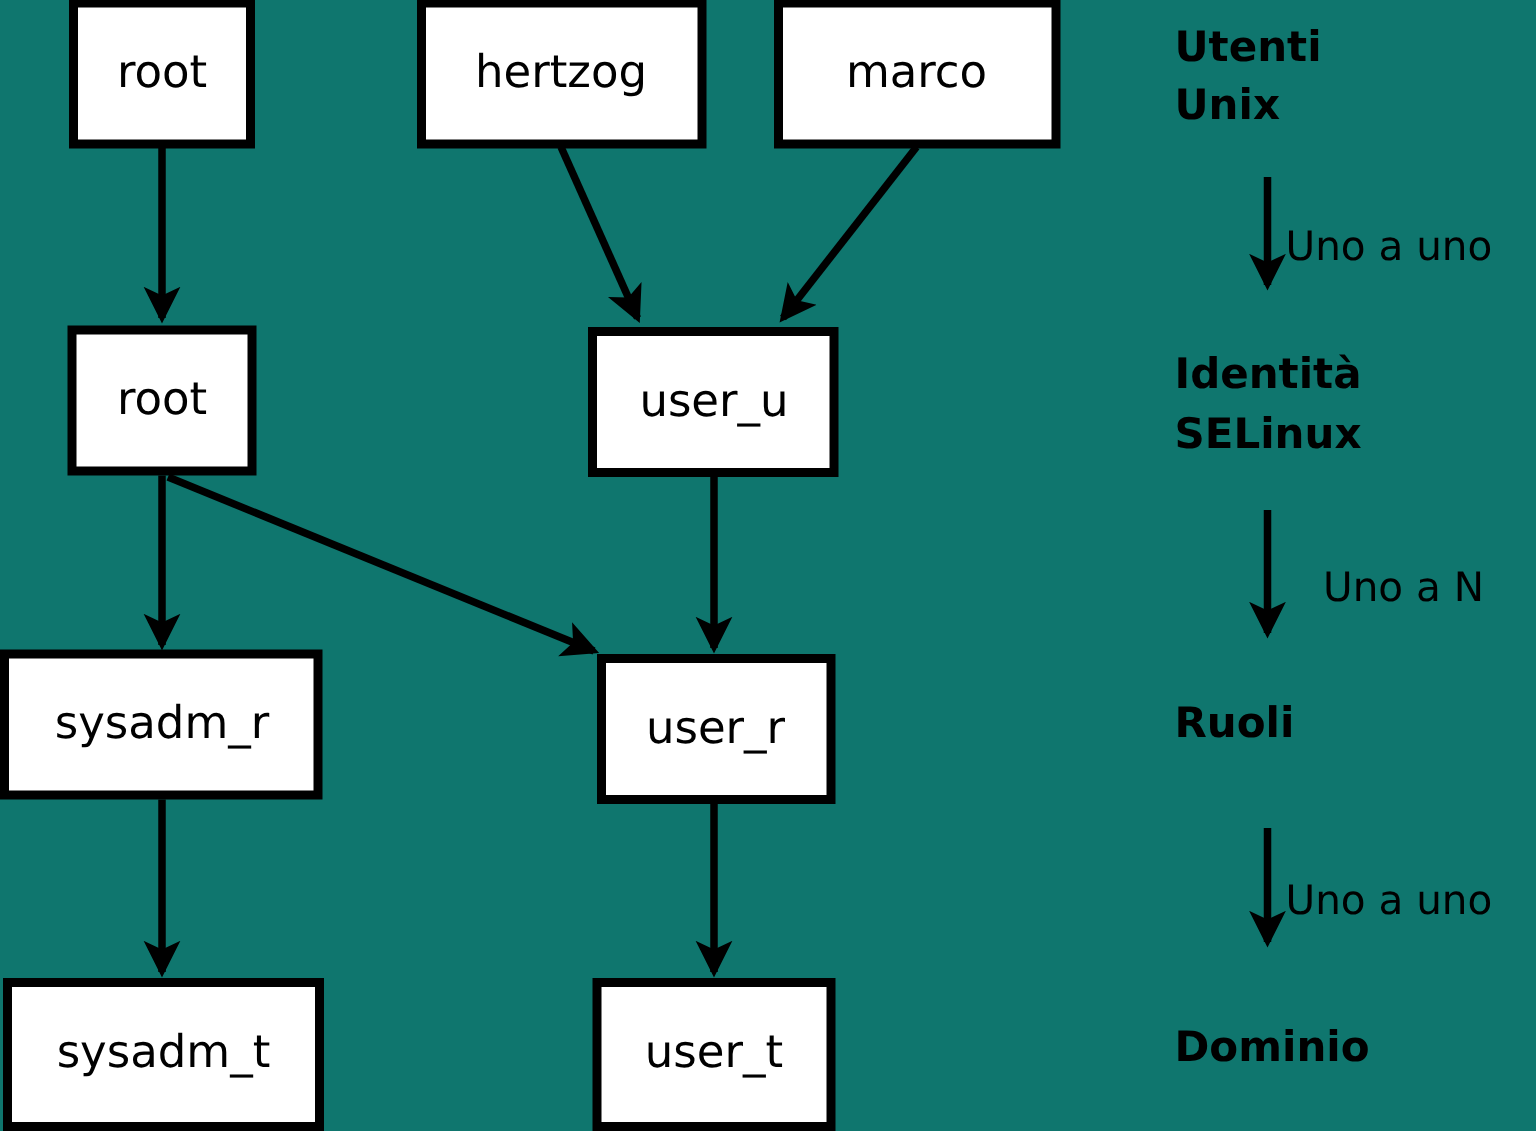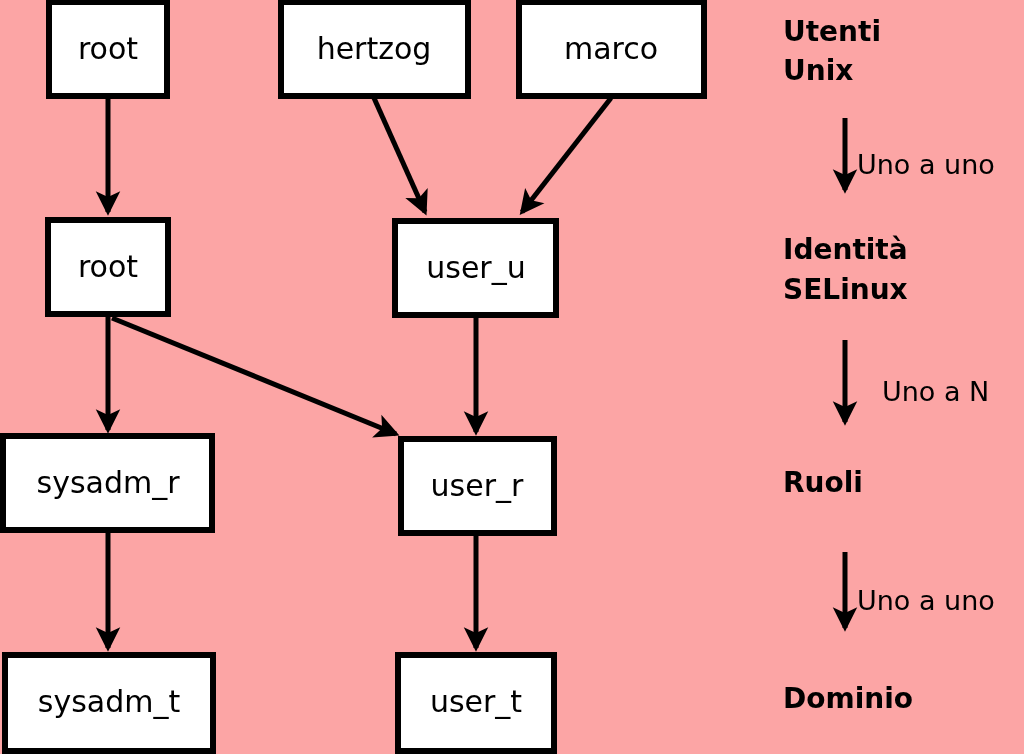--- a/index.html
+++ b/index.html
@@ -4,21 +4,21 @@
 <style>
   html, body {
     margin: 0;
     padding: 0;
     background: #ffffff;
   }
   #canvas {
     position: relative;
     width: 1024px;
     height: 754px;
-    background: #fca5a5;
+    background: #0f766e;
     overflow: hidden;
     font-family: "DejaVu Sans", sans-serif;
   }
   svg#diagram {
     position: absolute;
     left: 0;
     top: 0;
     width: 1024px;
     height: 754px;
   }

